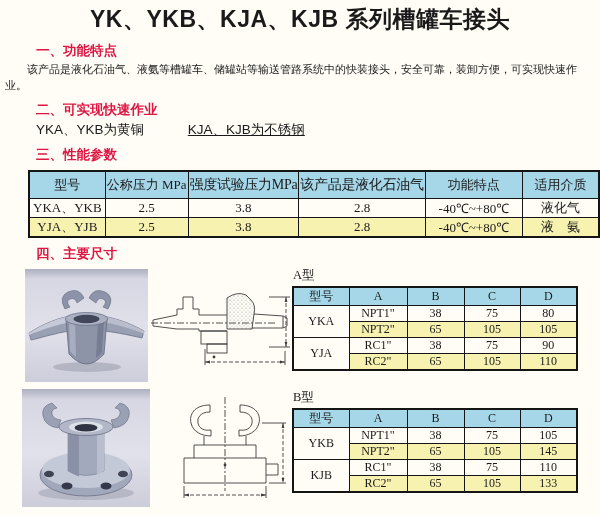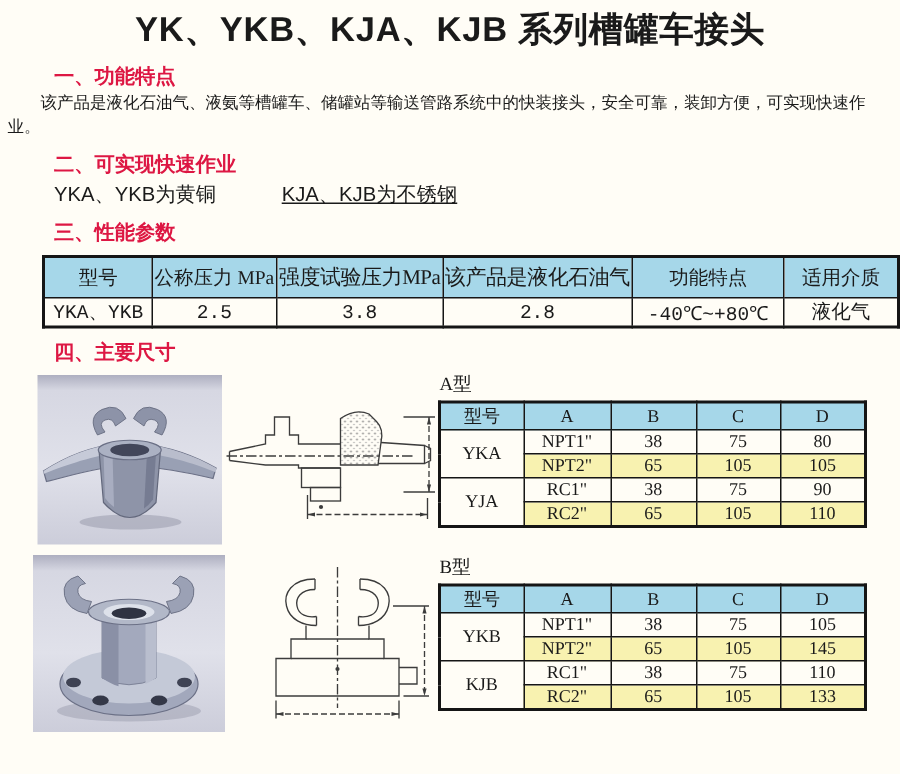--- a/index.html
+++ b/index.html
@@ -36,21 +36,21 @@
     border-collapse:collapse;table-layout:fixed;margin:6px 0 0 28px;
     font-family:"Liberation Serif",serif;font-size:13px;
     border:2px solid var(--line);
   }
   .perf-table th,.perf-table td{
     border:1px solid var(--line);text-align:center;vertical-align:middle;
     padding:0 1px;overflow:hidden;white-space:nowrap;
   }
   .perf-table th{background:var(--blue);height:28px;font-weight:normal;}
   .perf-table th.small{font-size:14px;letter-spacing:-.3px;}
-  .perf-table td{height:16px;background:#fffdf6;font-family:Liberation Mono, monospace;}
+  .perf-table td{height:16px;background:#fffdf6;}
   .perf-table tr.yl td{background:var(--yellow);}
 
   
   .dims{position:relative;height:266px;width:600px;}
   .photo{
     position:absolute;overflow:hidden;
     background:linear-gradient(180deg,#aeafc0 0%,#d6d7e2 9%,#e0e1ea 55%,#cccdda 100%);
   }
   .photo svg{display:block;}
   .drawing{position:absolute;background:transparent;}
@@ -107,20 +107,28 @@
       <th>功能特点</th>
       <th>适用介质</th>
     </tr>
     <tr>
       <td>YKA、YKB</td>
       <td>2.5</td>
       <td>3.8</td>
       <td>2.8</td>
       <td>-40℃~+80℃</td>
       <td>液化气</td>
+    </tr>
+    <tr class="yl">
+      <td>YJA、YJB</td>
+      <td>2.5</td>
+      <td>3.8</td>
+      <td>2.8</td>
+      <td>-40℃~+80℃</td>
+      <td>液　氨</td>
     </tr>
   </tbody>
     </table>
 
   <div class="sec-heading">四、主要尺寸</div>
 
   <div class="dims">
 
     <div class="photo" style="left:25px;top:4px;width:123px;height:113px;">
       <svg width="123" height="113" viewBox="0 0 123 113">

